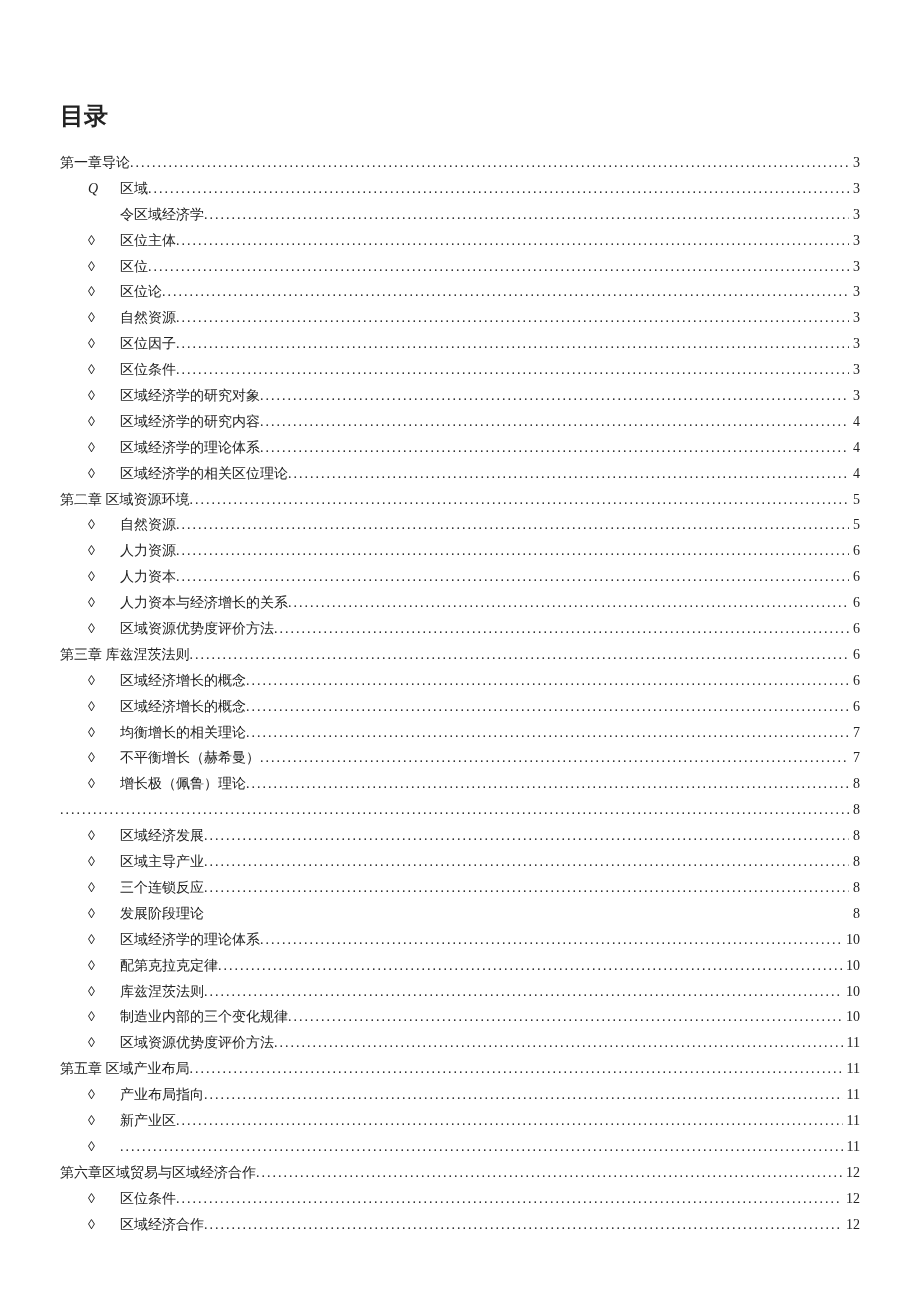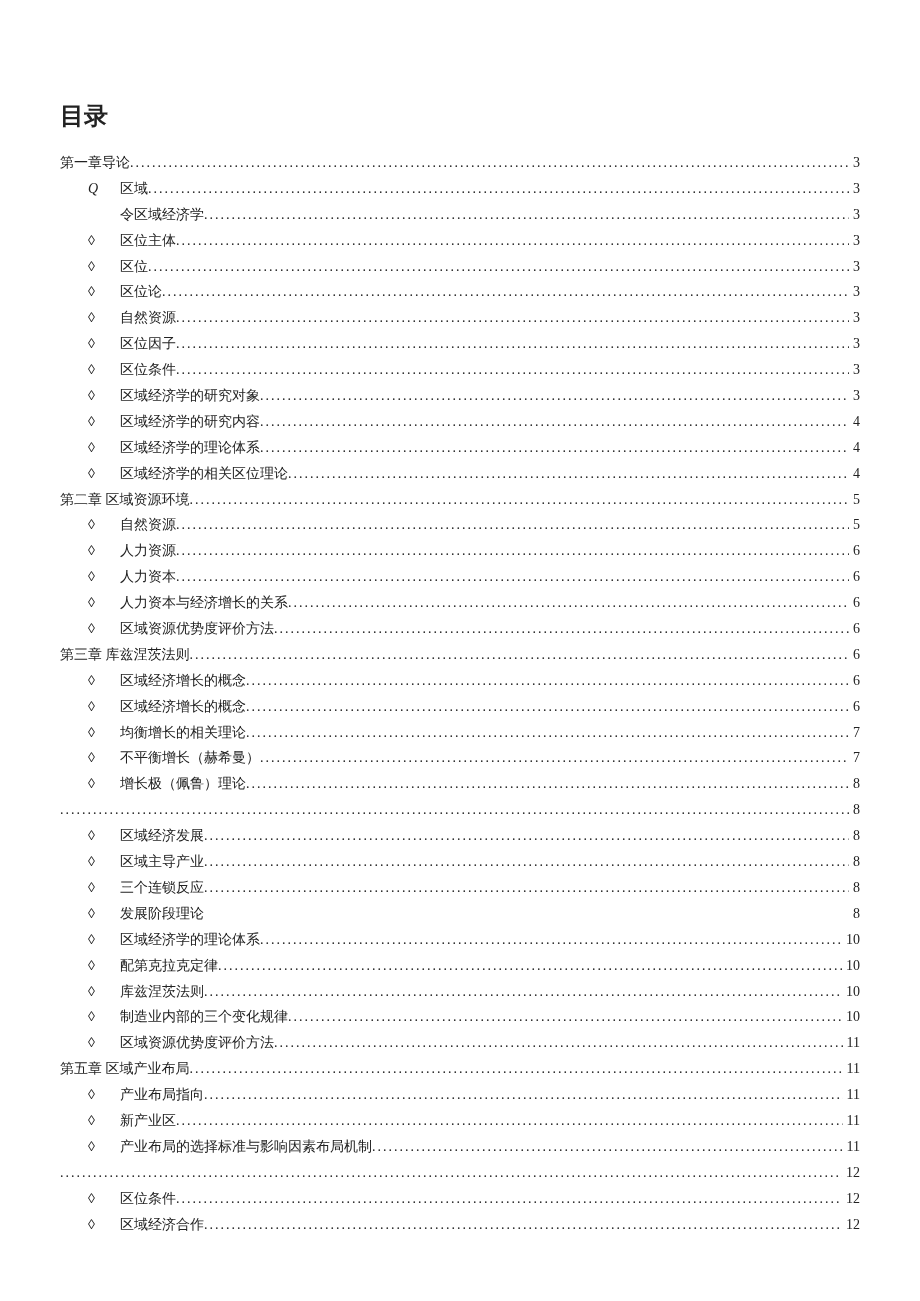--- a/index.html
+++ b/index.html
@@ -270,25 +270,25 @@
       <span class="page">11</span>
     </div>
     <div class="toc-row indent-1">
       <span class="marker">◊</span>
       <span class="label">新产业区</span>
       <span class="dots"></span>
       <span class="page">11</span>
     </div>
     <div class="toc-row indent-1">
       <span class="marker">◊</span>
-      <span class="label">产业布局的选择标准与影响因素布局机制</span>
-      <span class="dots"></span>
-      <span class="page">11</span>
-    </div>
-    <div class="toc-row indent-0">
+      <span class="dots"></span>
+      <span class="page">11</span>
+    </div>
+    <div class="toc-row indent-0">
+      <span class="label">第六章区域贸易与区域经济合作</span>
       <span class="dots"></span>
       <span class="page">12</span>
     </div>
     <div class="toc-row indent-1">
       <span class="marker">◊</span>
       <span class="label">区位条件</span>
       <span class="dots"></span>
       <span class="page">12</span>
     </div>
     <div class="toc-row indent-1">

